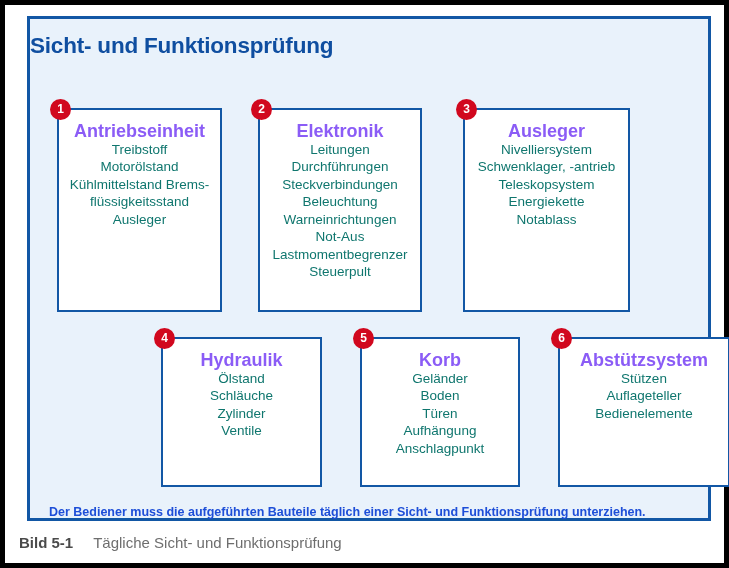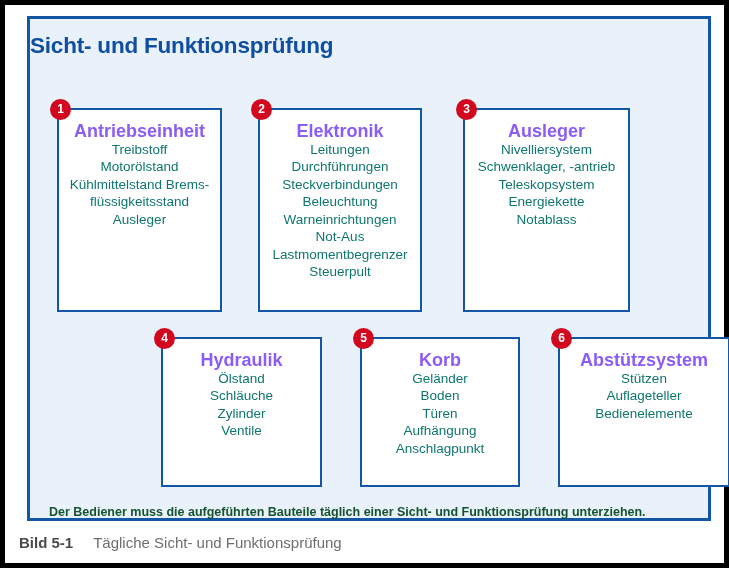--- a/index.html
+++ b/index.html
@@ -106,21 +106,21 @@
   #box-5 { left: 330px; top: 318px; width: 160px; height: 150px; }
   #box-6 { left: 528px; top: 318px; width: 172px; height: 150px; }
 
   
   #panel-note {
     position: absolute;
     left: 7px;
     top: 486px;
     font-size: 12.5px;
     font-weight: bold;
-    color: #14532d;
+    color: #1d4ed8;
     white-space: nowrap;
     padding-left: 12px;
   }
 
   
   #caption {
     position: absolute;
     left: 14px;
     top: 529px;
     font-size: 15px;

